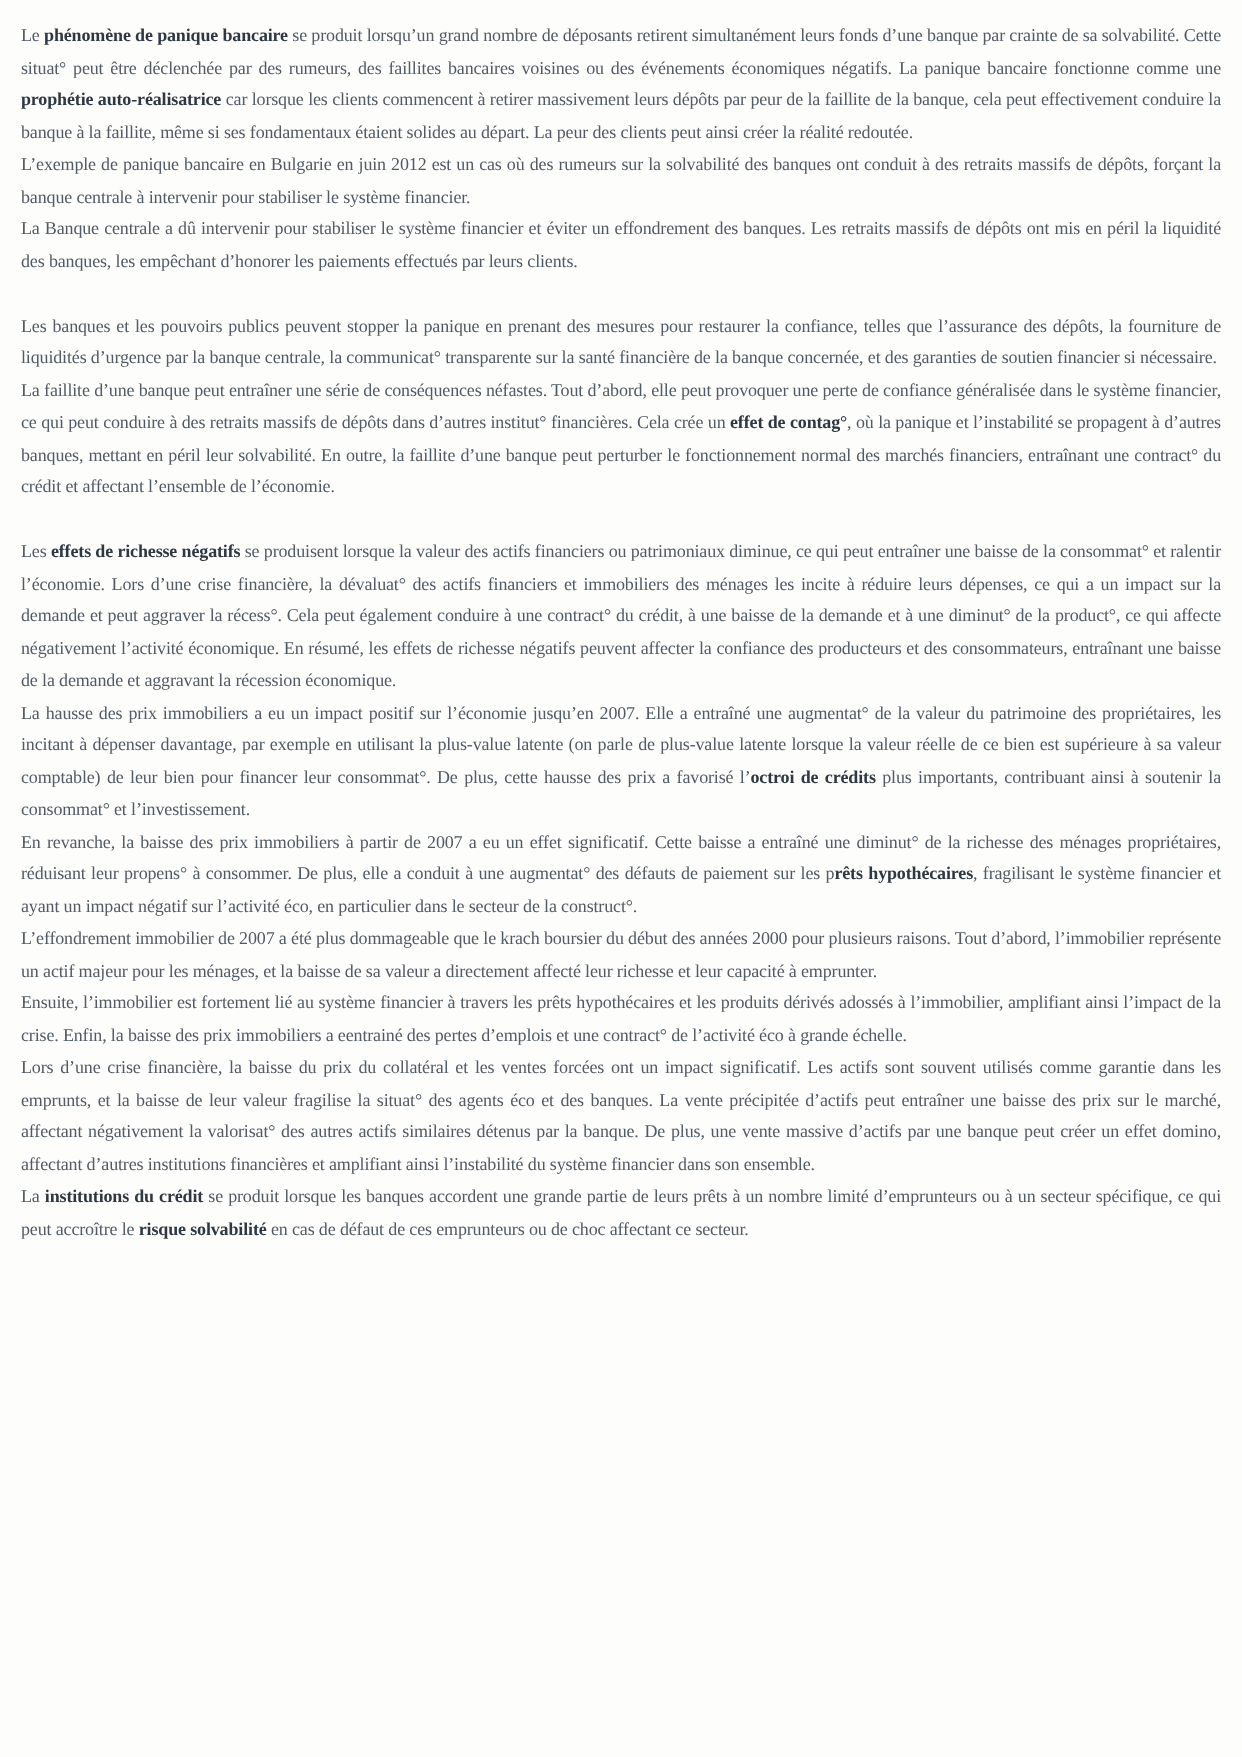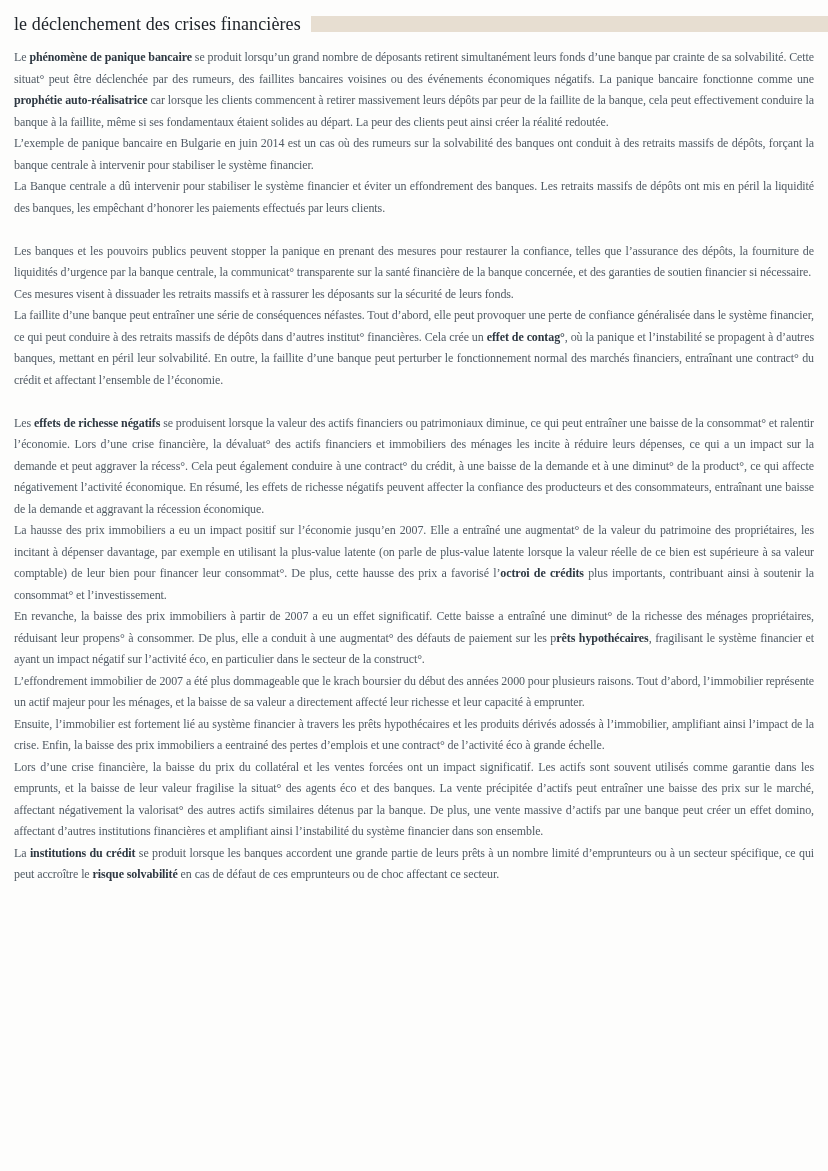--- a/index.html
+++ b/index.html
@@ -57,30 +57,25 @@
   .content p.gap { margin-top: 21.5px; font-family: Liberation Serif, serif; }
   .content b {
     color: var(--ink-bold);
     font-weight: bold;
   }
 </style>
 </head>
 <body>
 
 <div class="page">
-  <div class="title-row">
-    <span class="page-title">le déclenchement des crises financières</span>
-    <span class="title-highlight-bar"></span>
-  </div>
   <div class="content">
       <p><span>Le </span><b>phénomène de panique bancaire</b><span> se produit lorsqu’un grand nombre de déposants retirent simultanément leurs fonds d’une banque par crainte de sa solvabilité. Cette situat° peut être déclenchée par des rumeurs, des faillites bancaires voisines ou des événements économiques négatifs. La panique bancaire fonctionne comme une </span><b>prophétie auto-réalisatrice</b><span> car lorsque les clients commencent à retirer massivement leurs dépôts par peur de la faillite de la banque, cela peut effectivement conduire la banque à la faillite, même si ses fondamentaux étaient solides au départ. La peur des clients peut ainsi créer la réalité redoutée.</span></p>
-      <p><span>L’exemple de panique bancaire en Bulgarie en juin 2014 est un cas où des rumeurs sur la solvabilité des banques ont conduit à des retraits massifs de dépôts, forçant la banque centrale à intervenir pour stabiliser le système financier.</span></p>
+      <p><span>L’exemple de panique bancaire en Bulgarie en juin 2012 est un cas où des rumeurs sur la solvabilité des banques ont conduit à des retraits massifs de dépôts, forçant la banque centrale à intervenir pour stabiliser le système financier.</span></p>
       <p><span>La Banque centrale a dû intervenir pour stabiliser le système financier et éviter un effondrement des banques. Les retraits massifs de dépôts ont mis en péril la liquidité des banques, les empêchant d’honorer les paiements effectués par leurs clients.</span></p>
       <p class="gap"><span>Les banques et les pouvoirs publics peuvent stopper la panique en prenant des mesures pour restaurer la confiance, telles que l’assurance des dépôts, la fourniture de liquidités d’urgence par la banque centrale, la communicat° transparente sur la santé financière de la banque concernée, et des garanties de soutien financier si nécessaire.</span></p>
-      <p><span>Ces mesures visent à dissuader les retraits massifs et à rassurer les déposants sur la sécurité de leurs fonds.</span></p>
       <p><span>La faillite d’une banque peut entraîner une série de conséquences néfastes. Tout d’abord, elle peut provoquer une perte de confiance généralisée dans le système financier, ce qui peut conduire à des retraits massifs de dépôts dans d’autres institut° financières. Cela crée un </span><b>effet de contag°</b><span>, où la panique et l’instabilité se propagent à d’autres banques, mettant en péril leur solvabilité. En outre, la faillite d’une banque peut perturber le fonctionnement normal des marchés financiers, entraînant une contract° du crédit et affectant l’ensemble de l’économie.</span></p>
       <p class="gap"><span>Les </span><b>effets de richesse négatifs</b><span> se produisent lorsque la valeur des actifs financiers ou patrimoniaux diminue, ce qui peut entraîner une baisse de la consommat° et ralentir l’économie. Lors d’une crise financière, la dévaluat° des actifs financiers et immobiliers des ménages les incite à réduire leurs dépenses, ce qui a un impact sur la demande et peut aggraver la récess°. Cela peut également conduire à une contract° du crédit, à une baisse de la demande et à une diminut° de la product°, ce qui affecte négativement l’activité économique. En résumé, les effets de richesse négatifs peuvent affecter la confiance des producteurs et des consommateurs, entraînant une baisse de la demande et aggravant la récession économique.</span></p>
       <p><span>La hausse des prix immobiliers a eu un impact positif sur l’économie jusqu’en 2007. Elle a entraîné une augmentat° de la valeur du patrimoine des propriétaires, les incitant à dépenser davantage, par exemple en utilisant la plus-value latente (on parle de plus-value latente lorsque la valeur réelle de ce bien est supérieure à sa valeur comptable) de leur bien pour financer leur consommat°. De plus, cette hausse des prix a favorisé l’</span><b>octroi de crédits</b><span> plus importants, contribuant ainsi à soutenir la consommat° et l’investissement.</span></p>
       <p><span>En revanche, la baisse des prix immobiliers à partir de 2007 a eu un effet significatif. Cette baisse a entraîné une diminut° de la richesse des ménages propriétaires, réduisant leur propens° à consommer. De plus, elle a conduit à une augmentat° des défauts de paiement sur les p</span><b>rêts hypothécaires</b><span>, fragilisant le système financier et ayant un impact négatif sur l’activité éco, en particulier dans le secteur de la construct°.</span></p>
       <p><span>L’effondrement immobilier de 2007 a été plus dommageable que le krach boursier du début des années 2000 pour plusieurs raisons. Tout d’abord, l’immobilier représente un actif majeur pour les ménages, et la baisse de sa valeur a directement affecté leur richesse et leur capacité à emprunter.</span></p>
       <p><span>Ensuite, l’immobilier est fortement lié au système financier à travers les prêts hypothécaires et les produits dérivés adossés à l’immobilier, amplifiant ainsi l’impact de la crise. Enfin, la baisse des prix immobiliers a eentrainé des pertes d’emplois et une contract° de l’activité éco à grande échelle.</span></p>
       <p><span>Lors d’une crise financière, la baisse du prix du collatéral et les ventes forcées ont un impact significatif. Les actifs sont souvent utilisés comme garantie dans les emprunts, et la baisse de leur valeur fragilise la situat° des agents éco et des banques. La vente précipitée d’actifs peut entraîner une baisse des prix sur le marché, affectant négativement la valorisat° des autres actifs similaires détenus par la banque. De plus, une vente massive d’actifs par une banque peut créer un effet domino, affectant d’autres institutions financières et amplifiant ainsi l’instabilité du système financier dans son ensemble.</span></p>
       <p><span>La </span><b>institutions du crédit</b><span> se produit lorsque les banques accordent une grande partie de leurs prêts à un nombre limité d’emprunteurs ou à un secteur spécifique, ce qui peut accroître le </span><b>risque solvabilité</b><span> en cas de défaut de ces emprunteurs ou de choc affectant ce secteur.</span></p>
     </div>
 </div>

